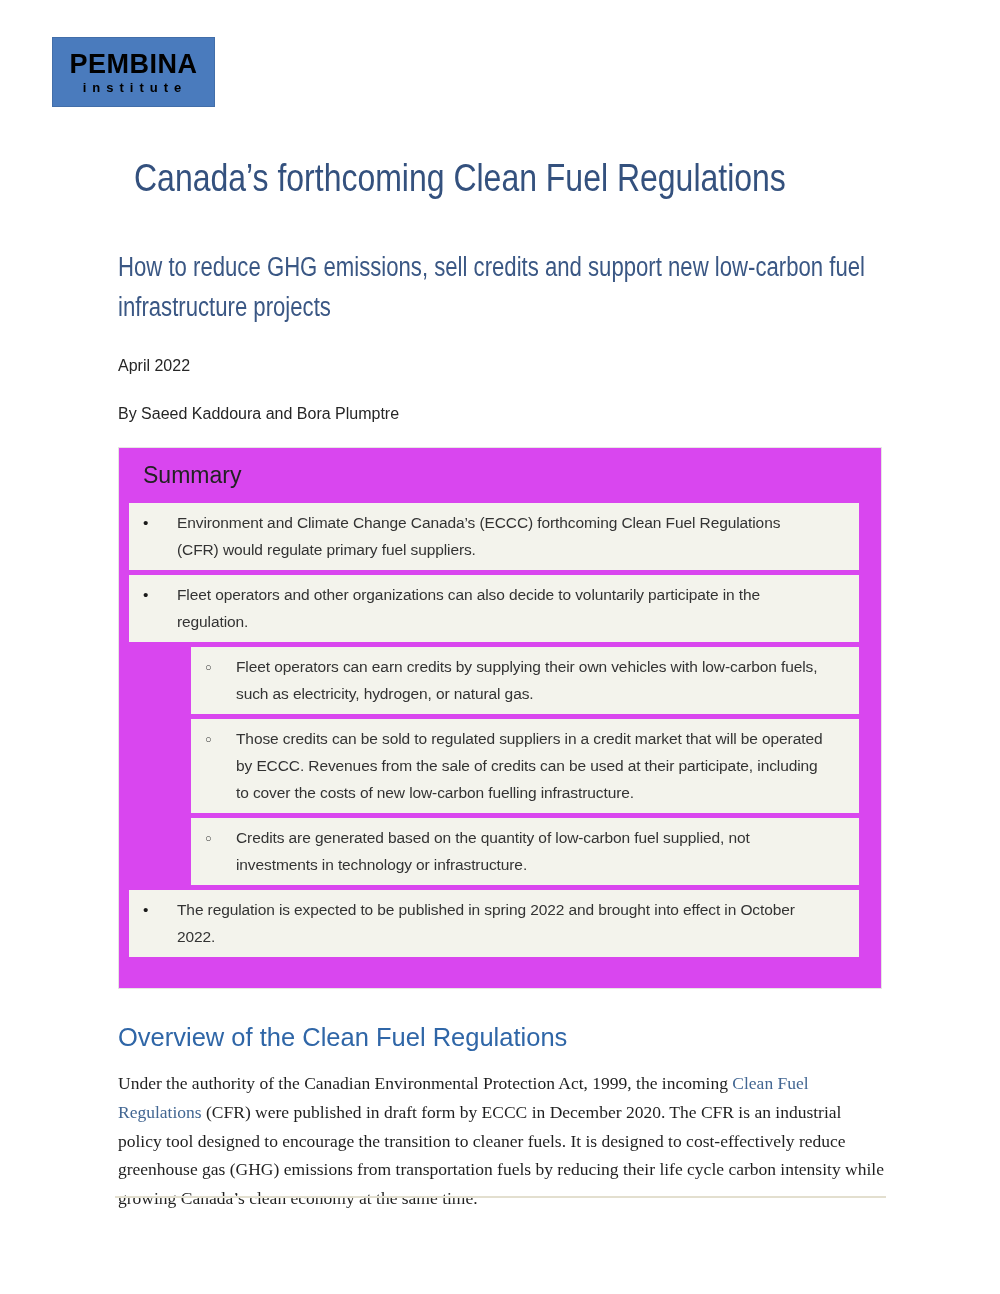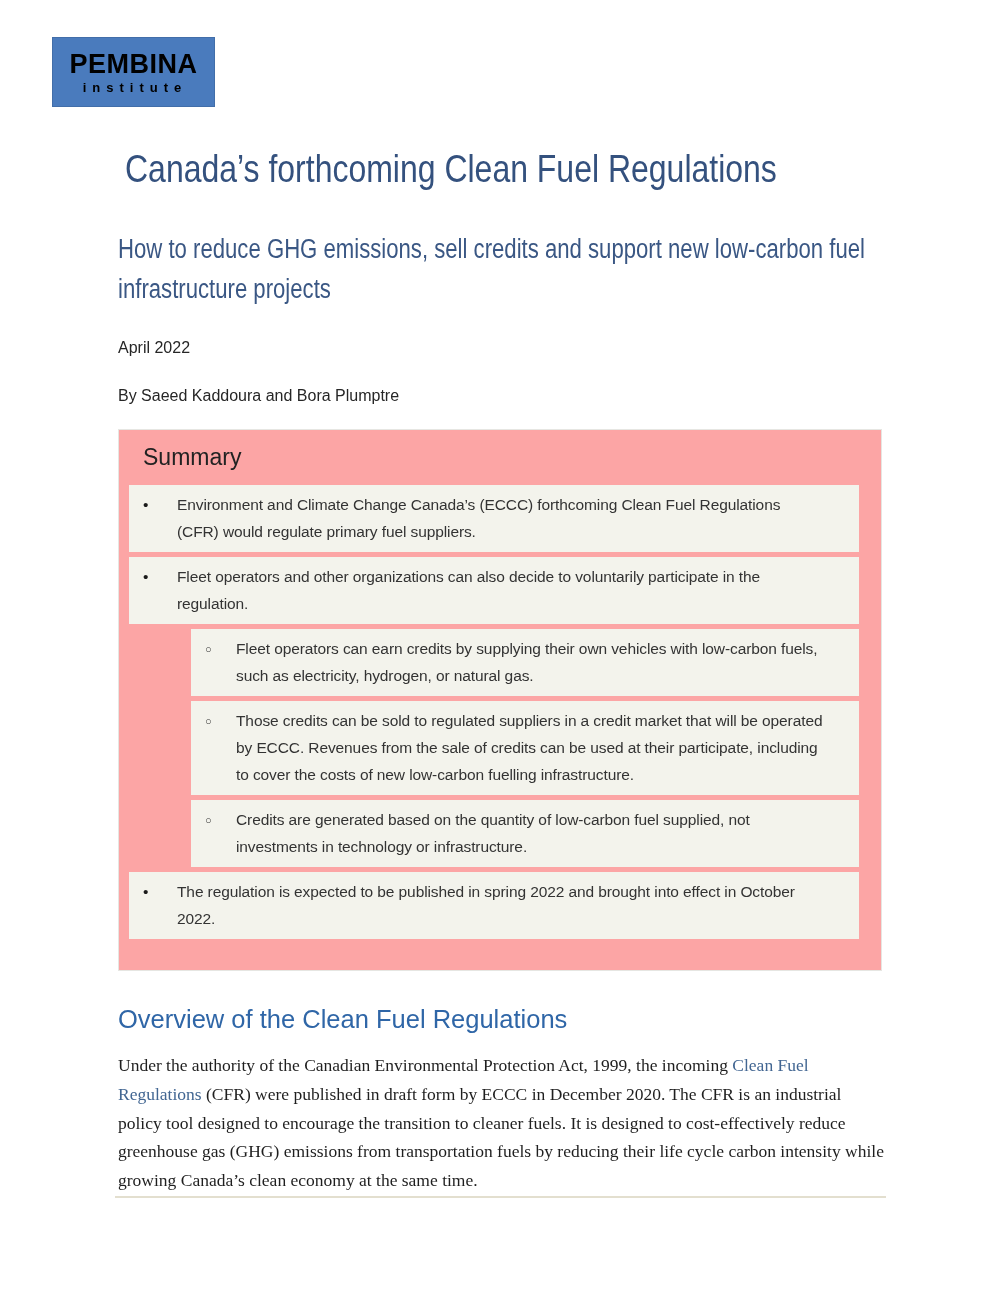--- a/index.html
+++ b/index.html
@@ -16,41 +16,41 @@
     background:#4a7bbd;
     border:1px solid rgba(0,0,0,0.10);
     box-sizing:border-box;
     display:flex;flex-direction:column;align-items:center;justify-content:center;
     color:#000000;
   }
   .logo-primary{font-size:27px;font-weight:bold;letter-spacing:0.5px;line-height:1;}
   .logo-secondary{font-size:13px;font-weight:bold;letter-spacing:6px;line-height:1;margin-top:3px;margin-left:3px;}
   .content{padding:0 118px;}
   .doc-title{
-    margin:7px;padding-top:140px;
+    margin:16px;padding-top:140px;
     font-size:39px;font-weight:400;color:#34517e;line-height:1.15;
     white-space:nowrap;
   }
   .doc-title .squeeze,.doc-subtitle .squeeze{
     display:inline-block;transform:scaleX(0.82);transform-origin:0 50%;
   }
   .doc-subtitle{
     margin:0;padding-top:30px;
     font-size:27px;font-weight:400;color:#3a5784;line-height:40px;
     white-space:nowrap;
   }
   .meta{
     margin:0;font-size:16px;color:#262626;line-height:1.3;
   }
   .meta.date{padding-top:29px;}
   .meta.byline{padding-top:27px;}
   .summary-box{
     margin-top:23px;
     width:764px;box-sizing:border-box;
-    background:#fca5a5;
+    background:#d946ef;
     border:1px solid #e6e6e2;
     padding:14px 22px 26px 10px;
   }
   .summary-heading{
     margin:0 0 14px 14px;
     font-size:23px;font-weight:400;color:#222222;
   }
   ul.lvl1,ul.lvl2{list-style:none;margin:0;padding:0;}
   ul.lvl1 > li{
     position:relative;

